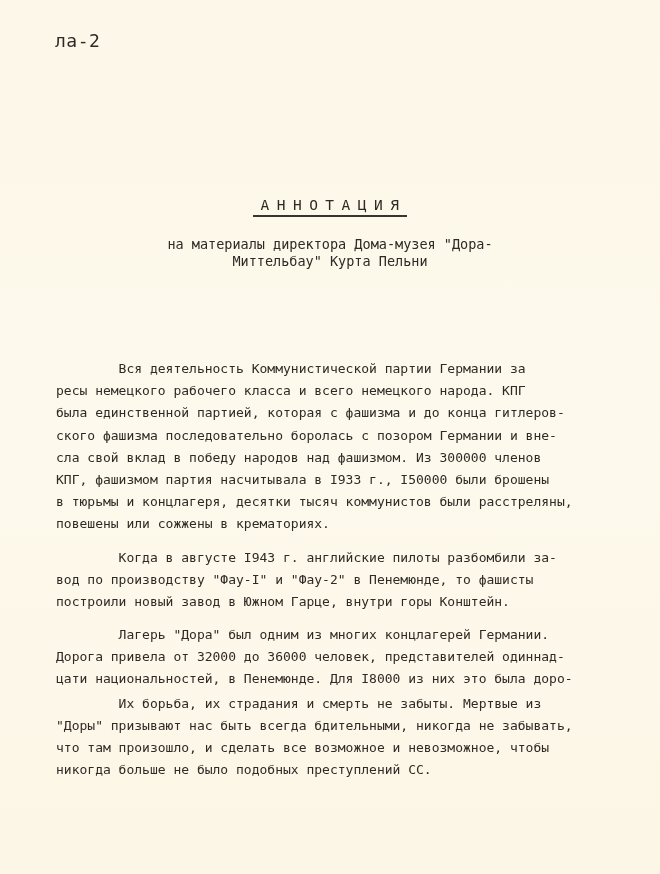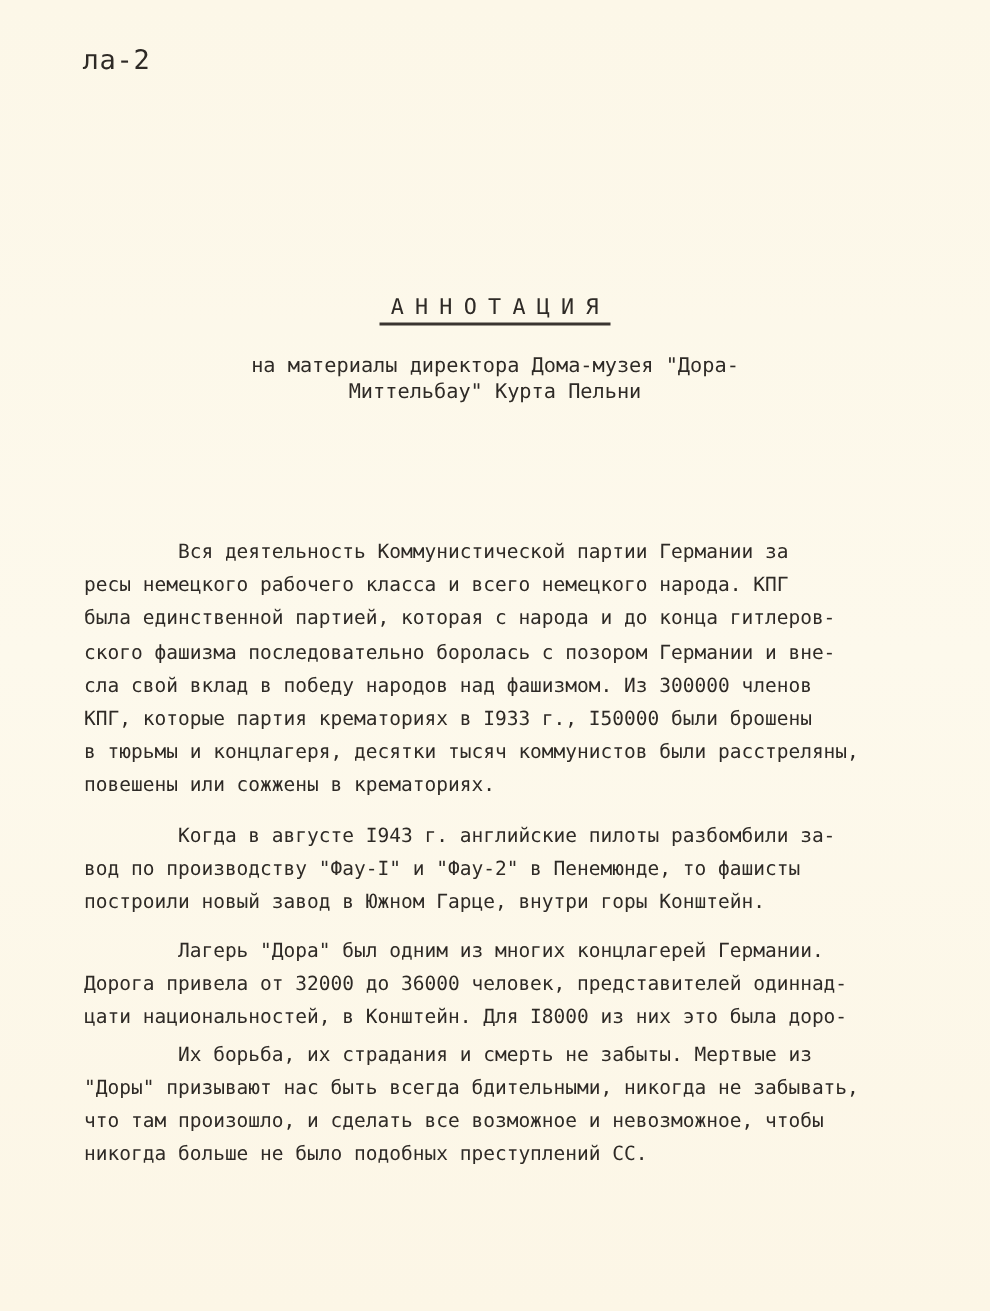--- a/index.html
+++ b/index.html
@@ -89,42 +89,42 @@
   <div class="subtitle">
     <div>на материалы директора Дома-музея "Дора-</div>
     <div>Миттельбау" Курта Пельни</div>
   </div>
 
   <div class="body-text">
 
     <div>
       <div class="line">        Вся деятельность Коммунистической партии Германии за</div>
       <div class="line">ресы немецкого рабочего класса и всего немецкого народа. КПГ</div>
-      <div class="line">была единственной партией, которая с народа и до конца гитлеров-</div>
+      <div class="line">была единственной партией, которая с фашизма и до конца гитлеров-</div>
       <div class="line">ского фашизма последовательно боролась с позором Германии и вне-</div>
       <div class="line">сла свой вклад в победу народов над фашизмом. Из 300000 членов</div>
-      <div class="line">КПГ, которые партия крематориях в I933 г., I50000 были брошены</div>
+      <div class="line">КПГ, фашизмом партия насчитывала в I933 г., I50000 были брошены</div>
       <div class="line">в тюрьмы и концлагеря, десятки тысяч коммунистов были расстреляны,</div>
       <div class="line">повешены или сожжены в крематориях.</div>
     </div>
 
     <div class="para-gap"></div>
 
     <div>
       <div class="line">        Когда в августе I943 г. английские пилоты разбомбили за-</div>
       <div class="line">вод по производству "Фау-I" и "Фау-2" в Пенемюнде, то фашисты</div>
       <div class="line">построили новый завод в Южном Гарце, внутри горы Конштейн.</div>
     </div>
 
     <div class="para-gap"></div>
 
     <div>
       <div class="line">        Лагерь "Дора" был одним из многих концлагерей Германии.</div>
       <div class="line">Дорога привела от 32000 до 36000 человек, представителей одиннад-</div>
-      <div class="line">цати национальностей, в Конштейн. Для I8000 из них это была доро-</div>
+      <div class="line">цати национальностей, в Пенемюнде. Для I8000 из них это была доро-</div>
     </div>
 
     <div class="para-gap-small"></div>
 
     <div>
       <div class="line">        Их борьба, их страдания и смерть не забыты. Мертвые из</div>
       <div class="line">"Доры" призывают нас быть всегда бдительными, никогда не забывать,</div>
       <div class="line">что там произошло, и сделать все возможное и невозможное, чтобы</div>
       <div class="line">никогда больше не было подобных преступлений СС.</div>
     </div>

